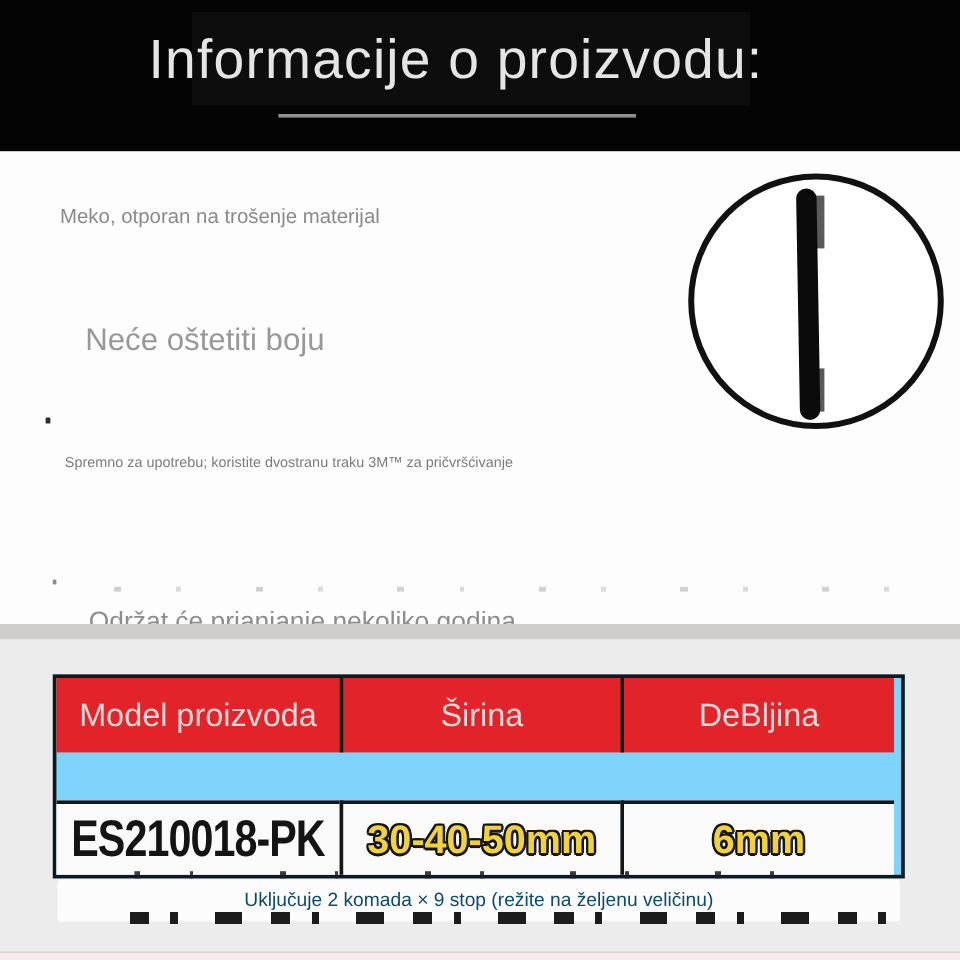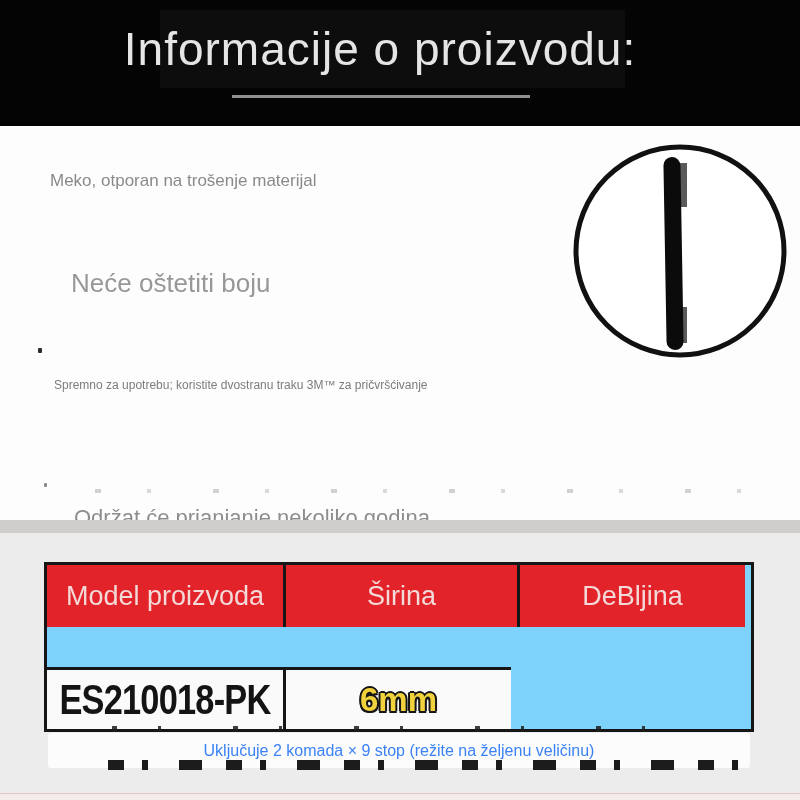--- a/index.html
+++ b/index.html
@@ -42,21 +42,21 @@
   .hdr .t-cell{height:62px;background:var(--accent-red,#e2232a);color:#f3d9d7;font-size:27px;line-height:29px;}
   .val .t-cell{height:62px;background:#fbfafa;border-top:3px solid #161616;margin-top:40px;}
   .c1{width:236px;} .c2{width:234px;} .c3{width:228px;}
   .model-text{color:#141414;font-weight:700;font-size:43px;transform:scaleX(0.8);letter-spacing:-1px;white-space:nowrap;}
   .yellow-text{color:var(--value-yellow,#f2d23c);font-weight:700;font-size:33px;letter-spacing:0;
     text-shadow:-2px 0 #161616,2px 0 #161616,0 -2px #161616,0 2px #161616,
       -1.5px -1.5px #161616,1.5px -1.5px #161616,-1.5px 1.5px #161616,1.5px 1.5px #161616;}
 
   
   .footnote-bar{position:absolute;left:48px;top:733px;width:702px;height:35px;background:#fcfcfc;
-    border-radius:3px;text-align:center;line-height:35px;font-size:16px;color:#3b82f6;white-space:nowrap;}
+    border-radius:3px;text-align:center;line-height:35px;font-size:16px;color:#0c4a6e;white-space:nowrap;}
   .frag{position:absolute;height:7px;}
   .frag-top{left:112px;top:726px;width:600px;height:6px;
     background:repeating-linear-gradient(90deg,#1c1c1c 0 5px,transparent 5px 46px,#1c1c1c 46px 49px,transparent 49px 121px);
     opacity:.85;}
   .frag-bottom{left:108px;top:760px;width:644px;height:10px;
     background:repeating-linear-gradient(90deg,#1c1c1c 0 16px,transparent 16px 34px,#1c1c1c 34px 40px,transparent 40px 71px,#1c1c1c 71px 94px,transparent 94px 118px);}
   .pink-strip{position:absolute;left:0;top:793px;width:800px;height:7px;background:#f4ebeb;border-top:1px solid #e3c6c6;box-sizing:border-box;}
 </style>
 </head>
 <body>
@@ -93,20 +93,23 @@
   <div class="spec-table">
     <div class="t-row hdr">
       <div class="t-cell c1">Model proizvoda</div>
       <div class="t-cell c2">Širina</div>
       <div class="t-cell c3">DeBljina</div>
     </div>
     <div class="t-row val">
       <div class="t-cell c1">
         <span class="model-text">ES210018-PK</span>
       </div>
+      <div class="t-cell c2">
+        <span class="yellow-text">30-40-50mm</span>
+      </div>
       <div class="t-cell c3">
         <span class="yellow-text">6mm</span>
       </div>
     </div>
   </div>
 
   <div class="footnote-bar">Uključuje 2 komada × 9 stop (režite na željenu veličinu)</div>
   <div class="frag frag-top"></div>
   <div class="frag frag-bottom"></div>
 

